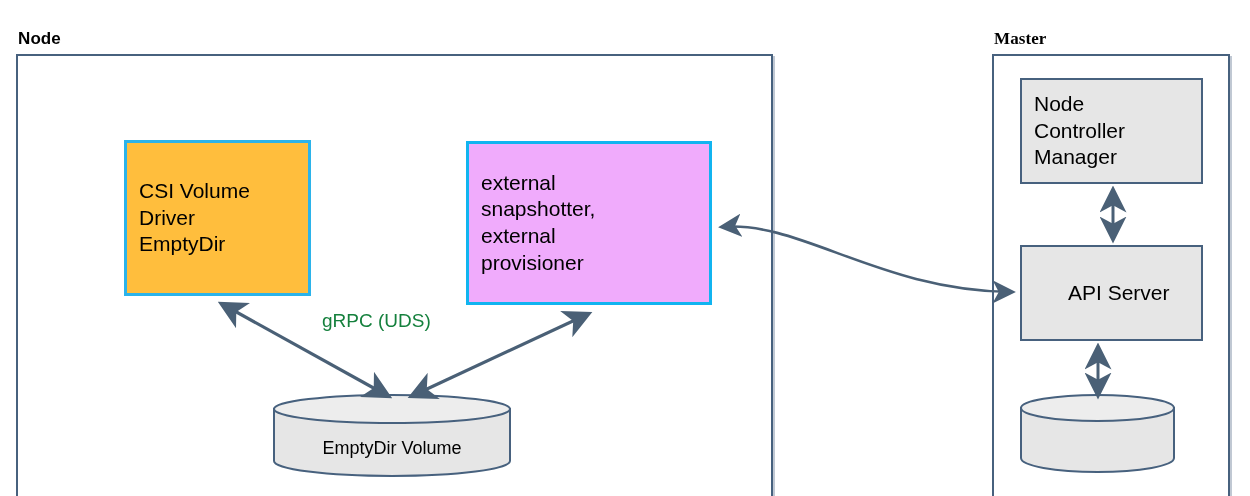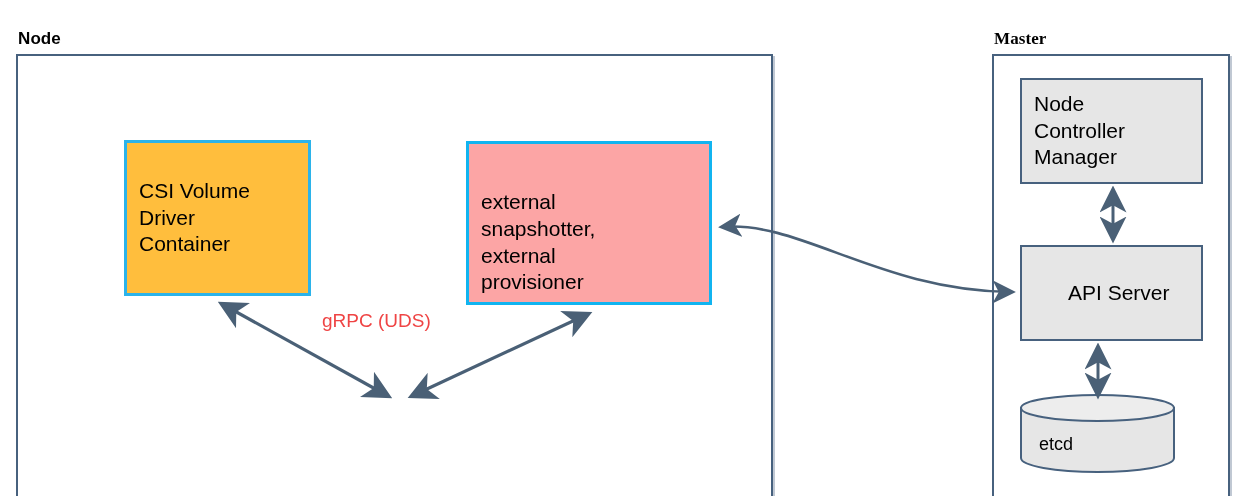--- a/index.html
+++ b/index.html
@@ -57,23 +57,22 @@
     line-height: 1.27;
     color: #000000;
     white-space: pre-line;
   }
 
   .box-csi {
     background: #FFBE3D;
     border: 3px solid #2BB3EA;
   }
   .box-external {
-    background: #fca5a5;
+    background: #f0abfc;
     border: 3px solid #11B4F0;
-    align-items: flex-end;
   }
   .box-grey {
     background: #E6E6E6;
     border: 2px solid #47617e;
   }
   .box-grey .txt { font-size: 21px; }
 
   
   .cyl {
     position: absolute;
@@ -93,70 +92,76 @@
     position: absolute;
     left: 0; top: 0;
     width: 1250px; height: 496px;
     pointer-events: none;
     overflow: visible;
   }
 
   .edge-label {
     position: absolute;
     font-size: 19px;
-    color: #ef4444;
+    color: #15803d;
     white-space: nowrap;
   }
 </style>
 </head>
 <body>
 
 <div id="stage">
 
   <div class="group-label" style="left:18px; top:6px;">Node</div>
 
   <div class="container-box" id="node-container" style="left:16px; top:31px; width:757px; height:452px;"></div>
 
 
   <div class="proc-box box-csi" style="left:124px; top:117px; width:187px; height:156px;">
     <span class="txt">CSI Volume
 Driver
-Container</span>
+EmptyDir</span>
   </div>
 
   <div class="proc-box box-external" style="left:466px; top:118px; width:246px; height:164px;">
     <span class="txt">external
 snapshotter,
 external
 provisioner</span>
   </div>
 
   <div class="edge-label" style="left:322px; top:287px;">gRPC (UDS)</div>
 
+  <div class="cyl" style="left:272px; top:371px; width:240px; height:82px;">
+    <svg width="240" height="82" viewBox="0 0 240 82">
+      <path d="M2,15 L2,67 A118,15 0 0 0 238,67 L238,15 Z" fill="#E6E6E6" stroke="#47617E" stroke-width="2"></path>
+      <ellipse cx="120" cy="15" rx="118" ry="14" fill="#EDEDED" stroke="#47617E" stroke-width="2"></ellipse>
+    </svg>
+    <div class="cyl-label" style="top:44px;">EmptyDir Volume</div>
+  </div>
 
   <div class="group-label" style="left:994px; top:6px;font-family:Liberation Serif, serif;">Master</div>
 
   <div class="container-box" id="master-container" style="left:992px; top:31px; width:238px; height:452px;"></div>
 
   <div class="proc-box box-grey" style="left:1020px; top:55px; width:183px; height:106px;">
     <span class="txt">Node
 Controller
 Manager</span>
   </div>
 
   <div class="proc-box box-grey" style="left:1020px; top:222px; width:183px; height:96px; justify-content:flex-start;padding-left:46px;">
     <span class="txt">API Server</span>
   </div>
 
   <div class="cyl" style="left:1019px; top:371px; width:157px; height:80px;">
     <svg width="157" height="80" viewBox="0 0 157 80">
       <path d="M2,14 L2,64 A76.5,14 0 0 0 155,64 L155,14 Z" fill="#E6E6E6" stroke="#47617E" stroke-width="2"></path>
       <ellipse cx="78.5" cy="14" rx="76.5" ry="13" fill="#EDEDED" stroke="#47617E" stroke-width="2"></ellipse>
     </svg>
-    <div class="cyl-label" style="top:40px; text-align:left; padding-left:20px;">etcd</div>
   </div>
 
   <svg id="connectors" viewBox="0 0 1250 496">
     <defs>
       <marker id="arrowEnd" viewBox="0 0 12 12" refX="10" refY="6" markerWidth="9" markerHeight="9" orient="auto-start-reverse">
         <path d="M0,0 L12,6 L0,12 L3.2,6 Z" fill="#4A6076"></path>
       </marker>
       <marker id="arrowStart" viewBox="0 0 12 12" refX="10" refY="6" markerWidth="9" markerHeight="9" orient="auto-start-reverse">
         <path d="M0,0 L12,6 L0,12 L3.2,6 Z" fill="#4A6076"></path>
       </marker>

